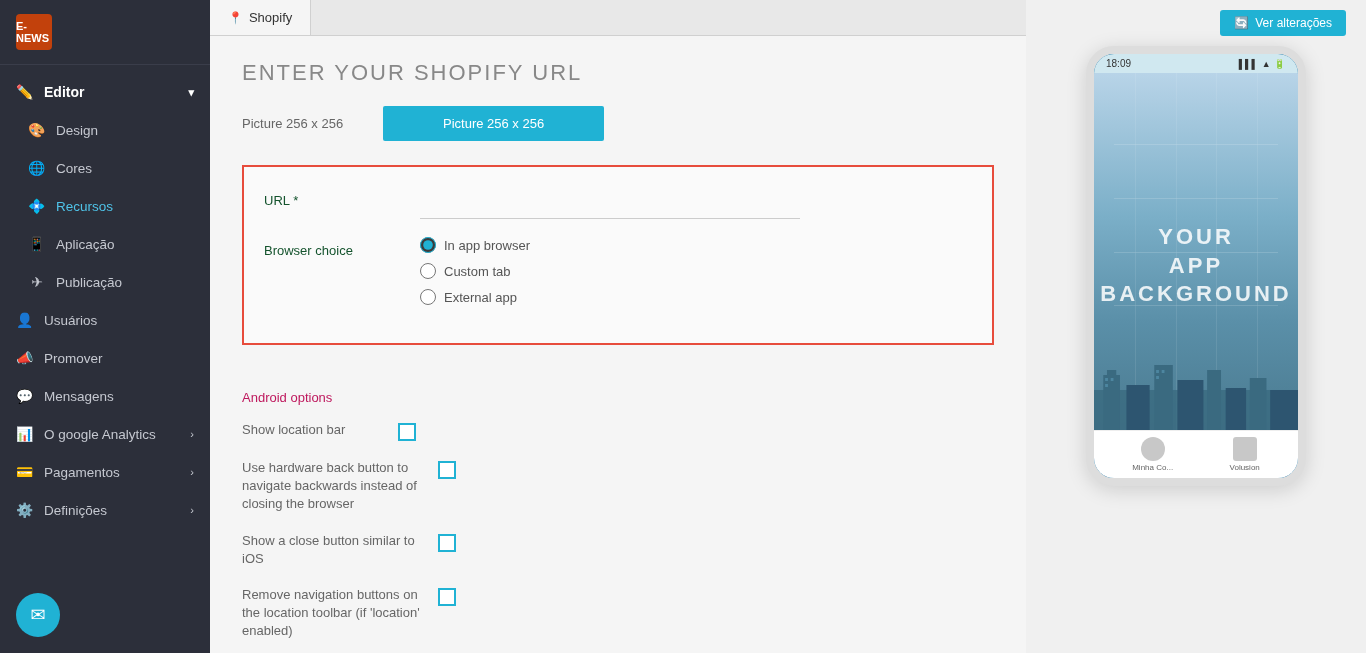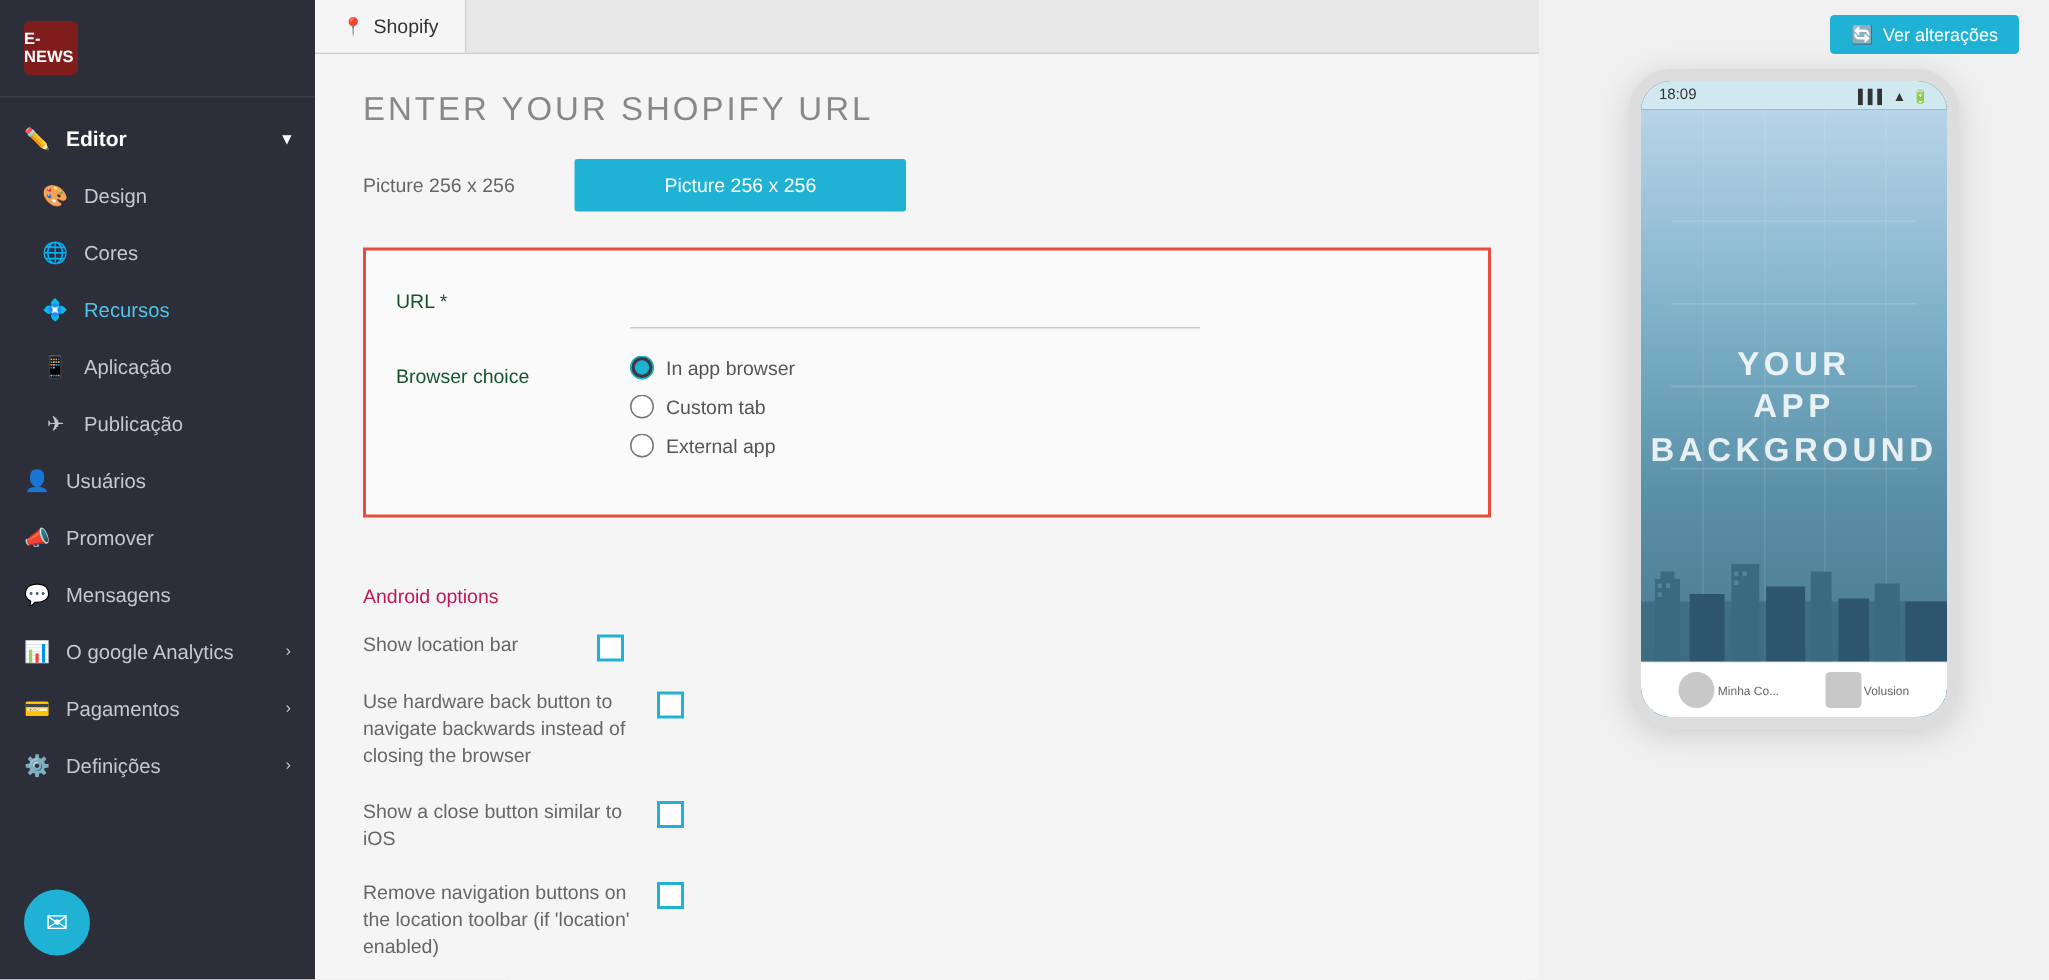--- a/index.html
+++ b/index.html
@@ -18,21 +18,21 @@
     }
     .sidebar-logo {
       display: flex;
       align-items: center;
       padding: 14px 16px;
       border-bottom: 1px solid #3a3d4a;
     }
     .logo-icon {
       width: 36px;
       height: 36px;
-      background: #7f1d1d;
+      background: #c2410c;
       border-radius: 4px;
       margin-right: 10px;
       display: flex; align-items: center; justify-content: center;
       font-size: 14px; font-weight: bold; color: white;
     }
     .sidebar-nav { flex: 1; overflow-y: auto; padding: 8px 0; }
     .nav-item {
       display: flex;
       align-items: center;
       padding: 10px 16px;
@@ -303,21 +303,21 @@
     .phone-bottom-bar {
       background: white;
       padding: 6px 10px;
       display: flex;
       justify-content: space-around;
       align-items: center;
       border-top: 1px solid #eee;
     }
     .phone-bottom-item {
       display: flex;
-      flex-direction: row;
+      flex-direction: column;
       align-items: center;
       gap: 2px;
       font-size: 8px;
       color: #666;
     }
     .phone-bottom-icon {
       width: 24px; height: 24px;
       background: #ddd;
       border-radius: 4px;
     }

